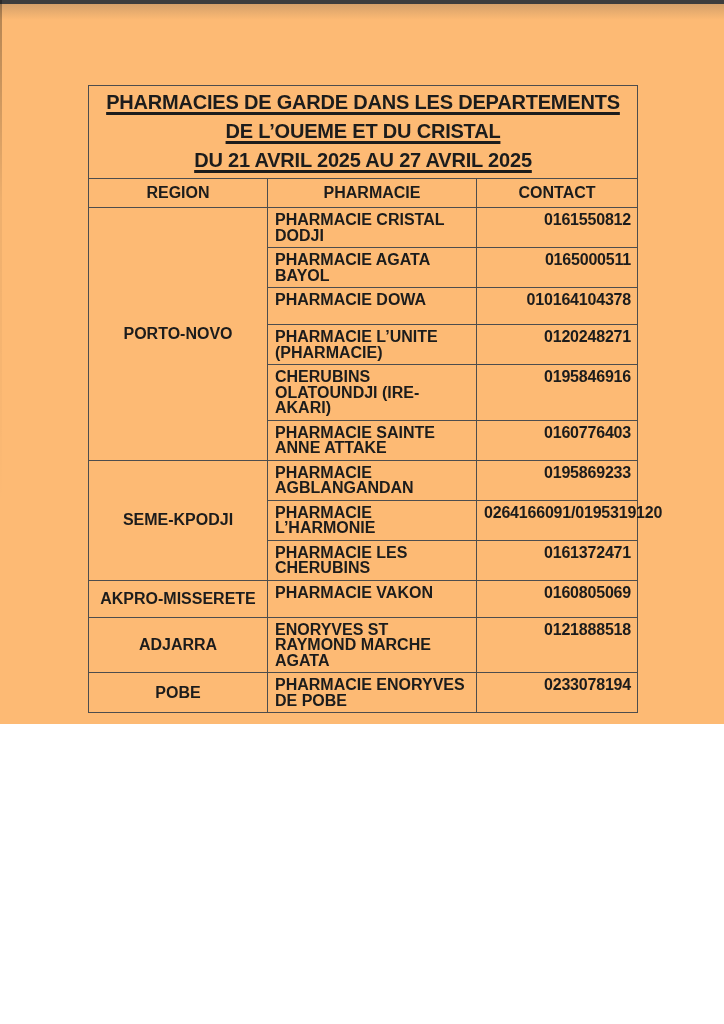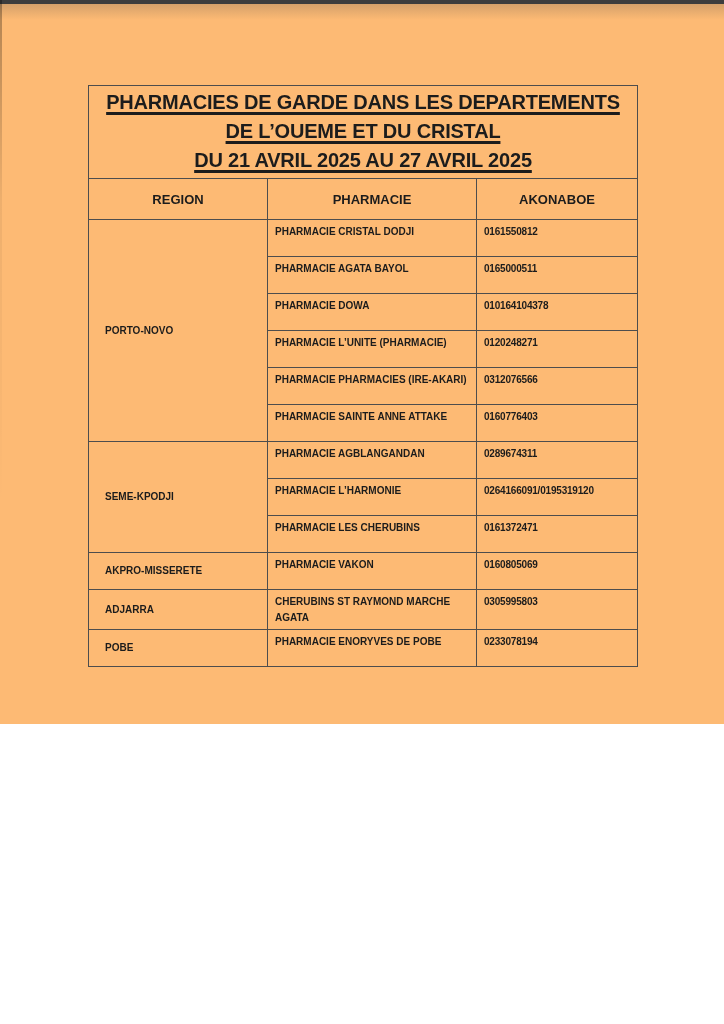--- a/index.html
+++ b/index.html
@@ -58,41 +58,43 @@
     font-weight: bold;
     letter-spacing: -0.2px;
     line-height: 29px;
     text-decoration: underline;
     text-decoration-thickness: 2.5px;
     text-underline-offset: 3px;
     white-space: nowrap;
   }
   .col-headers th {
     height: 18px;
-    padding: 11px 2px;
-    font-size: 13px;
+    padding: 5px 2px;
+    font-size: 16px;
     font-weight: bold;
     text-align: center;
     vertical-align: middle;
   }
   .doc-table tbody td {
-    font-size: 10px;
+    font-size: 16px;
     font-weight: bold;
     line-height: 15.5px;
     vertical-align: top;
     padding: 4px 6px 4px 7px;
     height: 28px; 
   }
   .doc-table td.region-cell {
+    text-align: center;
     vertical-align: middle;
-    padding: 2px 16px;
+    padding: 2px 4px;
   }
   .doc-table td.contact-cell {
     white-space: nowrap;
     letter-spacing: -0.2px;
+    text-align: right;
   }
 
   
   .page-badge {
     position: absolute;
     left: 638px;
     top: 941px;
     width: 38px;
     height: 30px;
     background: #ffffff;
@@ -135,21 +137,21 @@
       <tr>
         <th colspan="3" class="title-cell">
           <div class="title-line">PHARMACIES DE GARDE DANS LES DEPARTEMENTS</div>
           <div class="title-line">DE L’OUEME ET DU CRISTAL</div>
           <div class="title-line">DU 21 AVRIL 2025 AU 27 AVRIL 2025</div>
         </th>
       </tr>
       <tr class="col-headers">
         <th>REGION</th>
         <th>PHARMACIE</th>
-        <th>AKONABOE</th>
+        <th>CONTACT</th>
       </tr>
     </thead>
     <tbody id="table-body">
         <tr>
           <td class="region-cell" rowspan="6">PORTO-NOVO</td>
           <td class="pharmacy-cell">PHARMACIE CRISTAL DODJI</td>
           <td class="contact-cell">0161550812</td>
         </tr>
         <tr>
           <td class="pharmacy-cell">PHARMACIE AGATA BAYOL</td>
@@ -157,49 +159,49 @@
         </tr>
         <tr>
           <td class="pharmacy-cell">PHARMACIE DOWA</td>
           <td class="contact-cell">010164104378</td>
         </tr>
         <tr>
           <td class="pharmacy-cell">PHARMACIE L’UNITE (PHARMACIE)</td>
           <td class="contact-cell">0120248271</td>
         </tr>
         <tr>
-          <td class="pharmacy-cell">PHARMACIE PHARMACIES (IRE-AKARI)</td>
-          <td class="contact-cell">0312076566</td>
+          <td class="pharmacy-cell">CHERUBINS OLATOUNDJI (IRE-AKARI)</td>
+          <td class="contact-cell">0195846916</td>
         </tr>
         <tr>
           <td class="pharmacy-cell">PHARMACIE SAINTE ANNE ATTAKE</td>
           <td class="contact-cell">0160776403</td>
         </tr>
         <tr>
           <td class="region-cell" rowspan="3">SEME-KPODJI</td>
           <td class="pharmacy-cell">PHARMACIE AGBLANGANDAN</td>
-          <td class="contact-cell">0289674311</td>
+          <td class="contact-cell">0195869233</td>
         </tr>
         <tr>
           <td class="pharmacy-cell">PHARMACIE L’HARMONIE</td>
           <td class="contact-cell">0264166091/0195319120</td>
         </tr>
         <tr>
           <td class="pharmacy-cell">PHARMACIE LES CHERUBINS</td>
           <td class="contact-cell">0161372471</td>
         </tr>
         <tr>
           <td class="region-cell" rowspan="1">AKPRO-MISSERETE</td>
           <td class="pharmacy-cell">PHARMACIE VAKON</td>
           <td class="contact-cell">0160805069</td>
         </tr>
         <tr>
           <td class="region-cell" rowspan="1">ADJARRA</td>
-          <td class="pharmacy-cell">CHERUBINS ST RAYMOND MARCHE AGATA</td>
-          <td class="contact-cell">0305995803</td>
+          <td class="pharmacy-cell">ENORYVES ST RAYMOND MARCHE AGATA</td>
+          <td class="contact-cell">0121888518</td>
         </tr>
         <tr>
           <td class="region-cell" rowspan="1">POBE</td>
           <td class="pharmacy-cell">PHARMACIE ENORYVES DE POBE</td>
           <td class="contact-cell">0233078194</td>
         </tr>
       </tbody>
   </table>
 
   <div class="page-badge">

